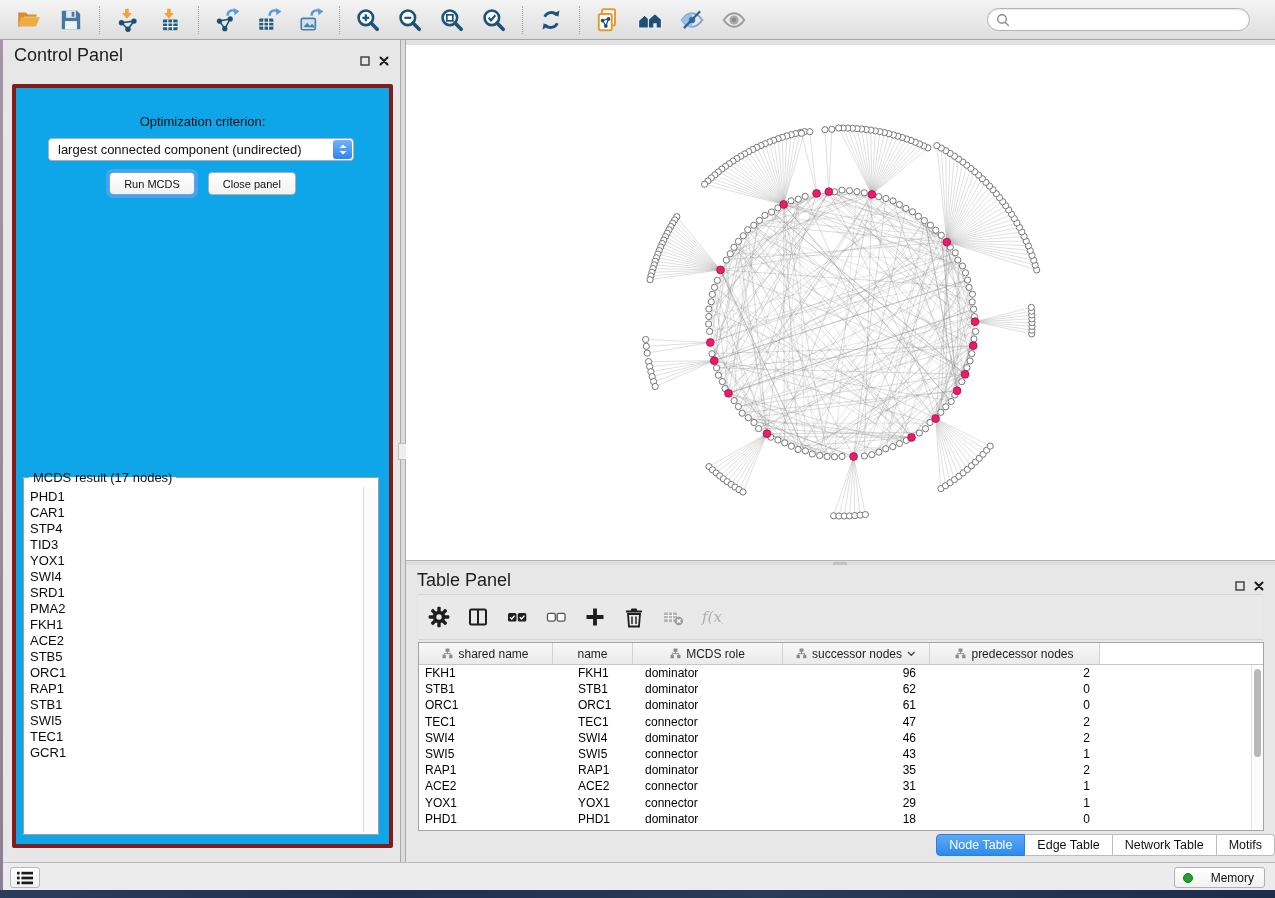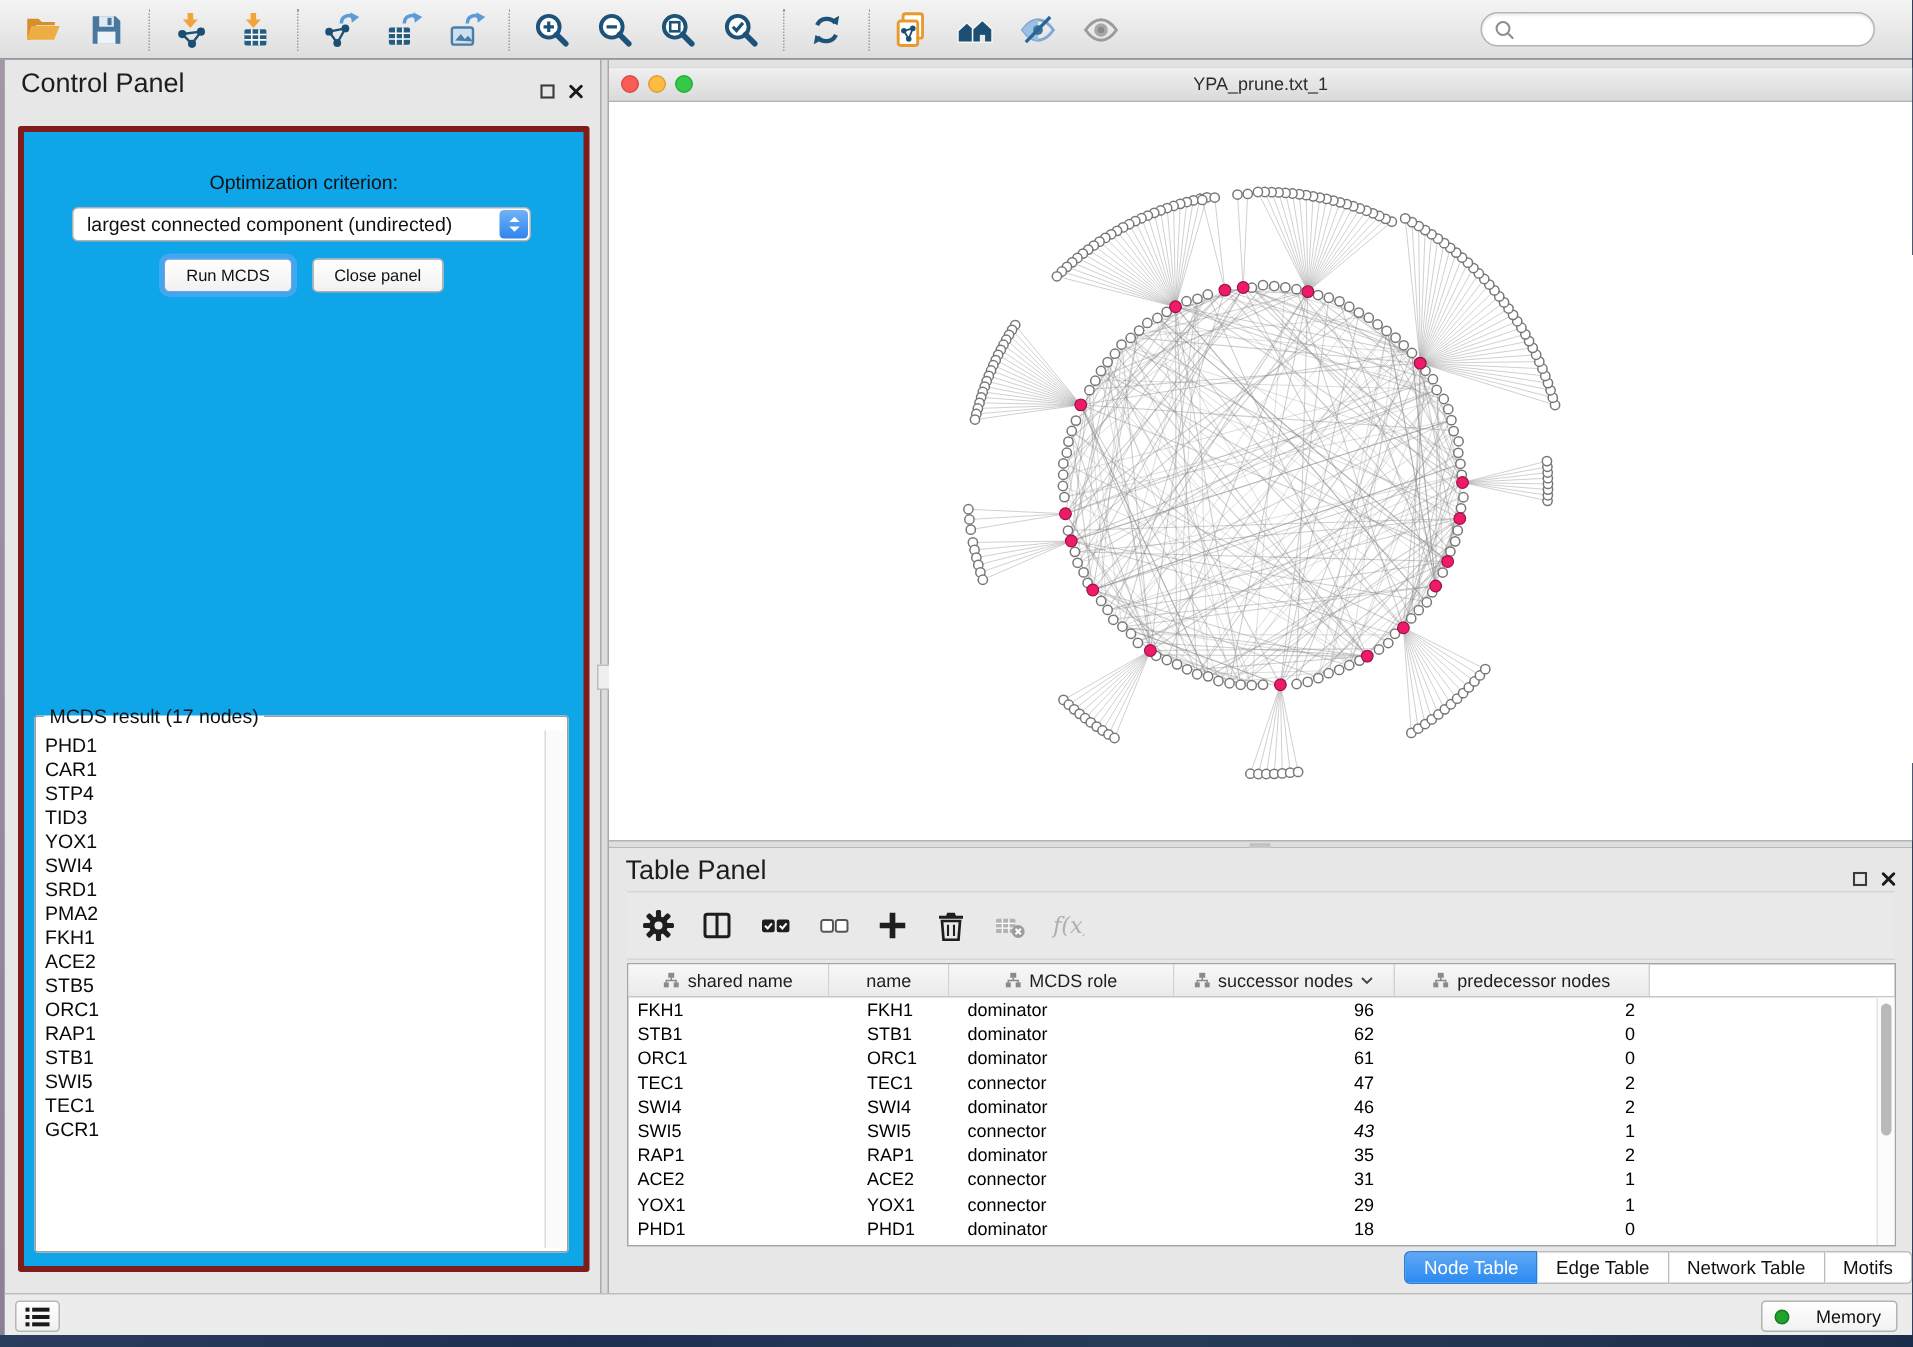--- a/index.html
+++ b/index.html
@@ -282,26 +282,20 @@
         <div class="list-scroll"></div>
       </fieldset>
     </div>
   </div>
 
   <div id="v-split">
       <div class="vgrip"></div>
     </div>
 
   <div id="net-window">
-    <div class="net-titlebar">
-      <span class="tl red"></span>
-      <span class="tl yellow"></span>
-      <span class="tl green"></span>
-      <span>YPA_prune.txt_1</span>
-    </div>
     <div class="net-canvas">
       <svg id="net-svg" width="869" height="492" viewBox="0 0 869 492">
           <line x1="500.3" y1="372.4" x2="303.2" y2="263.5" stroke="#8a8a8a" stroke-opacity="0.3" stroke-width="0.65"></line>
           <line x1="555.8" y1="198.3" x2="303.2" y2="263.5" stroke="#8a8a8a" stroke-opacity="0.3" stroke-width="0.65"></line>
           <line x1="332.0" y1="338.9" x2="319.6" y2="191.7" stroke="#8a8a8a" stroke-opacity="0.3" stroke-width="0.65"></line>
           <line x1="306.3" y1="226.4" x2="493.7" y2="375.8" stroke="#8a8a8a" stroke-opacity="0.3" stroke-width="0.65"></line>
           <line x1="327.5" y1="179.0" x2="365.2" y2="368.6" stroke="#8a8a8a" stroke-opacity="0.3" stroke-width="0.65"></line>
           <line x1="378.3" y1="375.8" x2="518.9" y2="152.0" stroke="#8a8a8a" stroke-opacity="0.3" stroke-width="0.65"></line>
           <line x1="506.8" y1="143.4" x2="436.0" y2="123.0" stroke="#8a8a8a" stroke-opacity="0.3" stroke-width="0.65"></line>
           <line x1="319.6" y1="320.3" x2="535.2" y2="167.4" stroke="#8a8a8a" stroke-opacity="0.3" stroke-width="0.65"></line>
@@ -1137,21 +1131,21 @@
             <div class="td c0" style="width: 134px;">SWI4</div>
             <div class="td c1" style="width: 80px;">SWI4</div>
             <div class="td c2" style="width: 150px;">dominator</div>
             <div class="td c3" style="width: 147px;">46</div>
             <div class="td c4" style="width: 170px;">2</div>
           </div>
           <div class="tr">
             <div class="td c0" style="width: 134px;">SWI5</div>
             <div class="td c1" style="width: 80px;">SWI5</div>
             <div class="td c2" style="width: 150px;">connector</div>
-            <div class="td c3" style="width: 147px; font-style: italic;">43</div>
+            <div class="td c3" style="width: 147px;">43</div>
             <div class="td c4" style="width: 170px;">1</div>
           </div>
           <div class="tr">
             <div class="td c0" style="width: 134px;">RAP1</div>
             <div class="td c1" style="width: 80px;">RAP1</div>
             <div class="td c2" style="width: 150px;">dominator</div>
             <div class="td c3" style="width: 147px;">35</div>
             <div class="td c4" style="width: 170px;">2</div>
           </div>
           <div class="tr">

